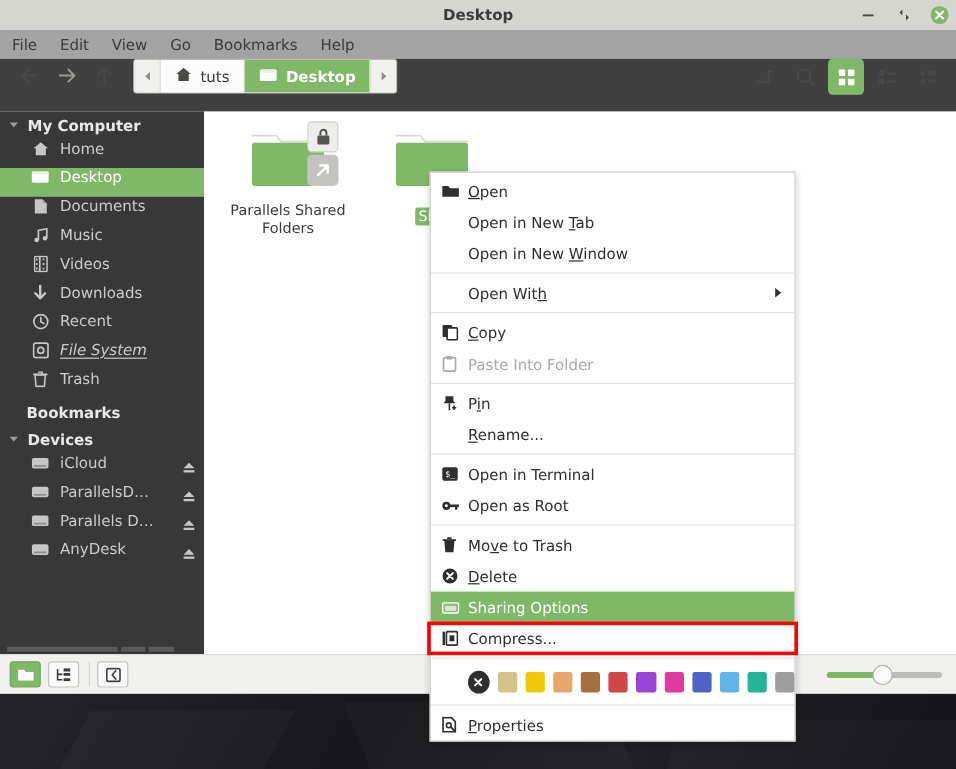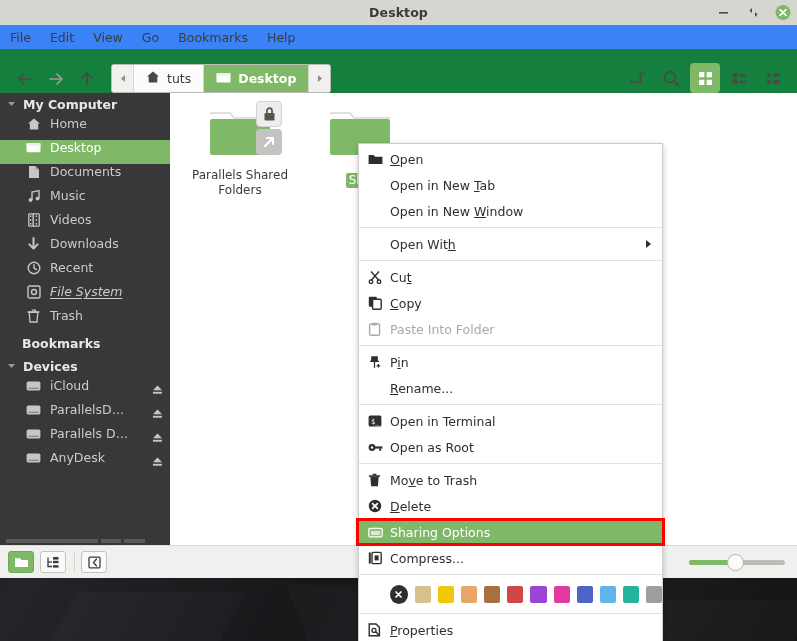--- a/index.html
+++ b/index.html
@@ -37,28 +37,28 @@
     position:absolute; left:0; right:0; text-align:center;
     font-weight:bold; font-size:12.5px; color:#3c3b37;
     letter-spacing:0.1px;
   }
   .win-btns { position:absolute; right:6px; display:flex; align-items:center; gap:14px; }
   .win-btn { width:16px; height:16px; display:flex; align-items:center; justify-content:center; cursor:default; }
   .win-btn svg { display:block; }
 
   
   .menubar {
-    height:24px; background:#3b82f6; display:flex; align-items:center;
+    height:24px; background:#a3a3a3; display:flex; align-items:center;
     padding-left:10px; gap:19px; flex:0 0 24px;
   }
   .menubar span { font-size:12.5px; color:#3c3b37; cursor:default; }
 
   
   .toolbar {
-    height:44px; background:#15803d; display:flex; align-items:flex-end;
+    height:44px; background:#404040; display:flex; align-items:flex-start;
     padding:0 9px; gap:0; flex:0 0 44px;
   }
   .nav-btn { width:31px; height:28px; display:flex; align-items:center; justify-content:center; }
   .nav-btn svg { display:block; }
 
   .pathbar {
     display:flex; align-items:stretch; height:29px; margin-left:9px;
     border:1px solid #bcbcb6; border-radius:3px; overflow:hidden;
     background:#fcfcfc;
   }
@@ -620,30 +620,20 @@
             <path d="M1 1 L6 5 L1 9 Z" fill="#2e2e2c"></path>
           </svg>
       </span>
     </div>
 
     <div class="msep"></div>
 
     <div class="mi">
       <span class="mi-ico">
         <svg width="14" height="14" viewBox="0 0 14 14">
-          <path d="M3 1.5 L11 10.5 M11 1.5 L3 10.5" stroke="#2e2e2c" stroke-width="1.4"></path>
-          <circle cx="3" cy="11.7" r="1.8" stroke="#2e2e2c" stroke-width="1.3" fill="none"></circle>
-          <circle cx="11" cy="11.7" r="1.8" stroke="#2e2e2c" stroke-width="1.3" fill="none"></circle>
-        </svg>
-      </span>
-      <span class="mi-label">Cu<u>t</u></span>
-    </div>
-    <div class="mi">
-      <span class="mi-ico">
-        <svg width="14" height="14" viewBox="0 0 14 14">
           <rect x="0.8" y="0.8" width="8" height="10" rx="1" fill="#2e2e2c"></rect>
           <rect x="4.6" y="3.2" width="8.6" height="10" rx="1" fill="#ffffff" stroke="#2e2e2c" stroke-width="1.4"></rect>
         </svg>
       </span>
       <span class="mi-label"><u>C</u>opy</span>
     </div>
     <div class="mi disabled">
       <span class="mi-ico">
         <svg width="13" height="14" viewBox="0 0 13 14">
           <rect x="1.6" y="2" width="10" height="11.2" rx="1.2" stroke="#a9a9a5" stroke-width="1.4" fill="none"></rect>

